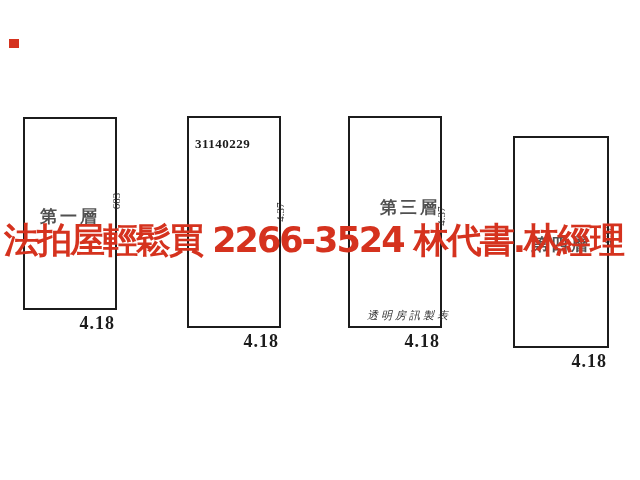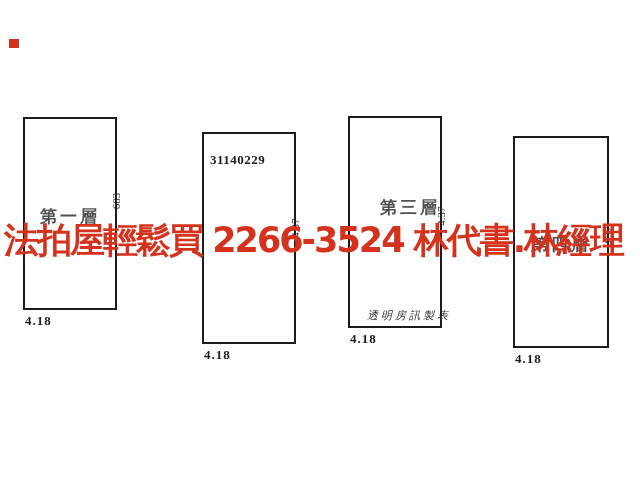--- a/index.html
+++ b/index.html
@@ -16,37 +16,37 @@
     background:#d5321e;
   }
 
   
   .floor{
     position:absolute;
     border:2.5px solid #1c1c1c;
     background:#ffffff;
   }
   .floor--1{left:23px;top:117px;width:90px;height:189px;text-decoration:underline;}
-  .floor--2{left:202px;top:116px;width:90px;height:208px;margin-top:16px;}
+  .floor--2{left:187px;top:116px;width:90px;height:208px;}
   .floor--3{left:348px;top:116px;width:90px;height:208px;}
   .floor--4{left:513px;top:116px;width:92px;height:208px;margin-top:20px;}
 
   .floor-label{
     position:absolute;left:0;right:0;text-align:center;
     font-size:17px;letter-spacing:3px;color:#2a2a2a;
     font-weight:bold;opacity:.82;white-space:nowrap;
   }
   .floor--1 .floor-label{top:86px;}
   .floor--2 .floor-label{top:97px;}
   .floor--3 .floor-label{top:78px;text-align:right;}
   .floor--4 .floor-label{top:95px;}
 
   .width-dim{
     position:absolute;top:100%;left:0;right:0;margin-top:5px;
-    text-align:left;font-size:13px;font-weight:bold;color:#1c1c1c;
+    text-align:right;font-size:18px;font-weight:bold;color:#1c1c1c;
     letter-spacing:1px;
   }
 
   .depth-dim{
     position:absolute;right:-16px;width:30px;text-align:center;
     font-size:11px;color:#2a2a2a;white-space:nowrap;
     transform:rotate(-90deg);transform-origin:center center;
   }
   .floor--1 .depth-dim{top:76px;}
   .floor--2 .depth-dim{top:88px;}

